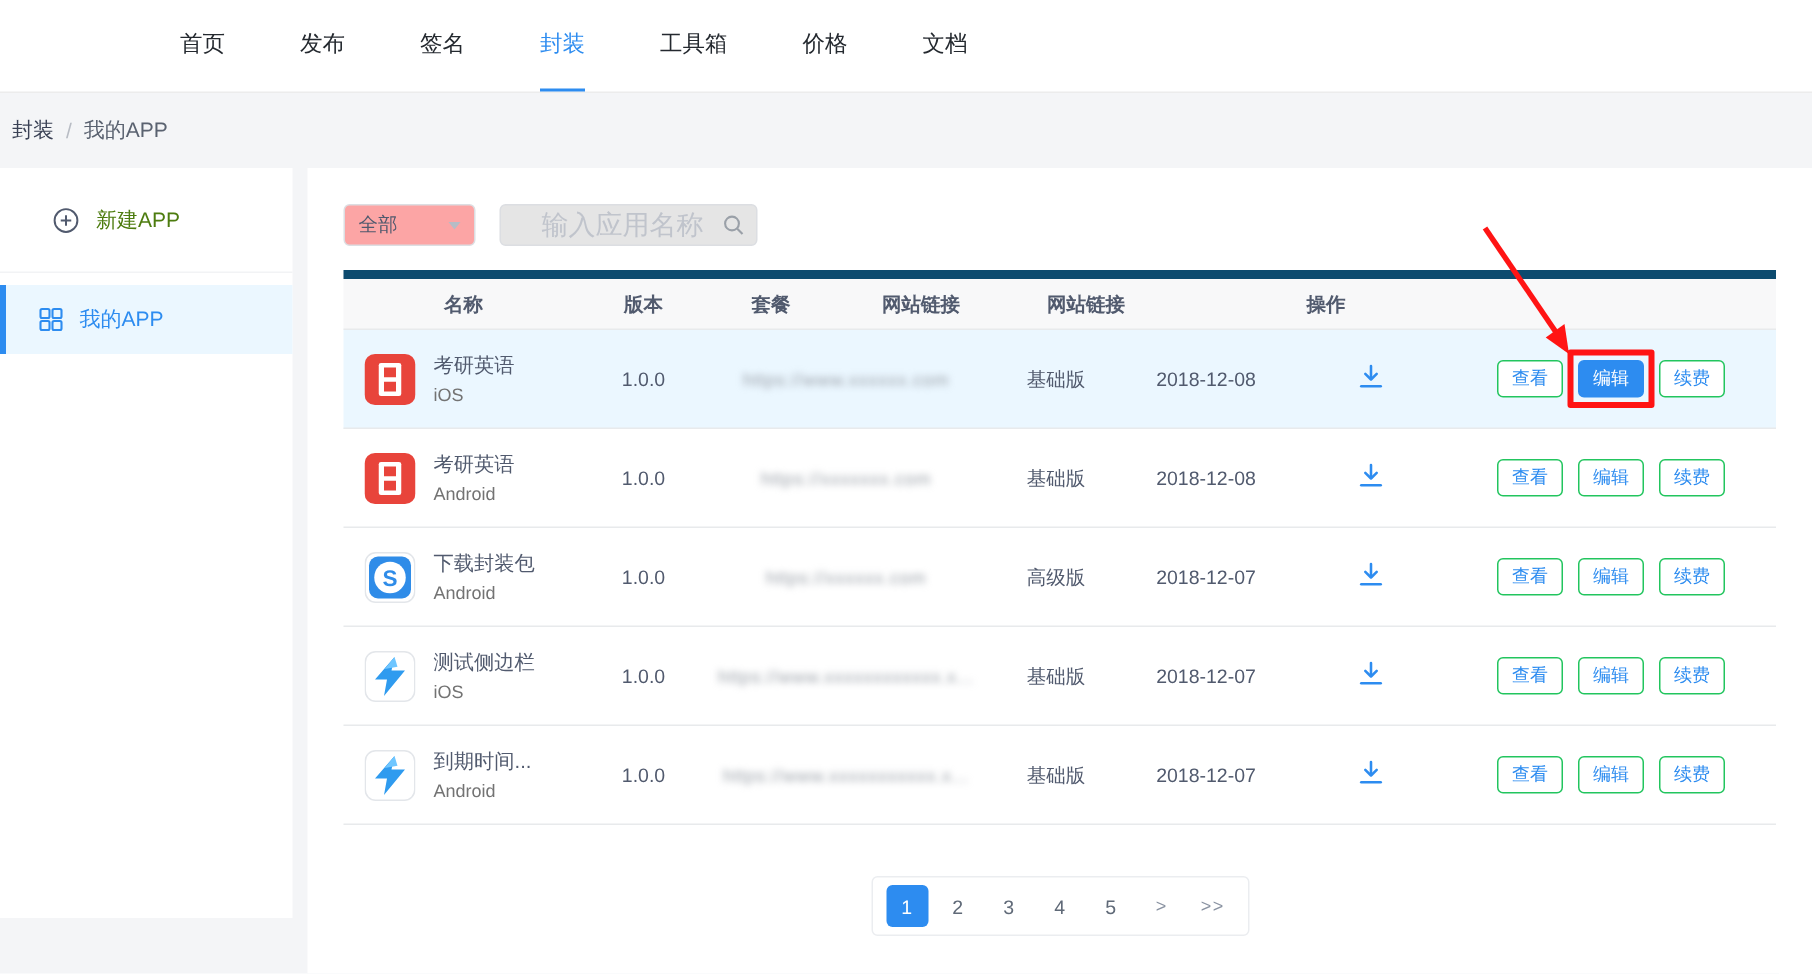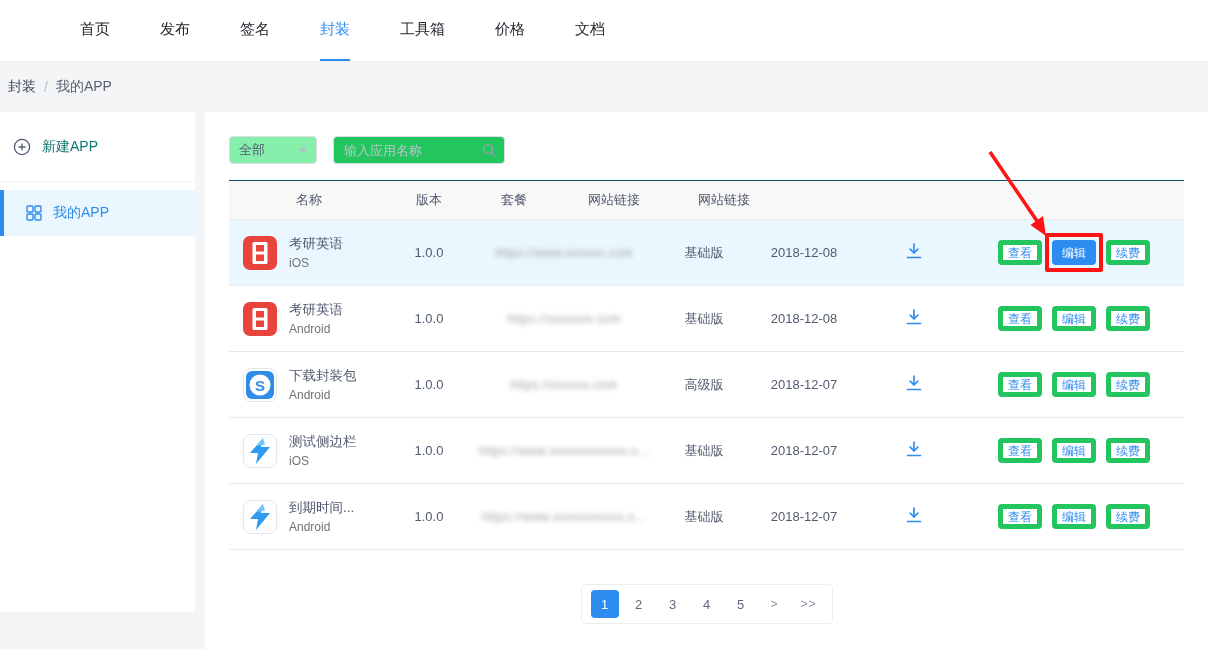--- a/index.html
+++ b/index.html
@@ -1,65 +1,65 @@
 <!DOCTYPE html>
 <html><head>
 <meta charset="utf-8">
 <style>
   *{box-sizing:border-box;margin:0;padding:0}
   html,body{width:1208px;height:649px}
   body{font-family:"Liberation Sans","DejaVu Sans",sans-serif;background:#f4f5f7;position:relative;overflow:hidden;color:#515a6e}
 
   
-  .topnav{position:absolute;top:0;left:0;width:100%;height:62px;background:#fff;border-bottom:1px solid #ececec;display:flex;align-items:stretch;padding-left:80px;gap:50px;z-index:2}
+  .topnav{position:absolute;top:0;left:0;width:100%;height:62px;background:#fff;border-bottom:1px solid #ececec;display:flex;align-items:stretch;padding-left:120px;gap:50px;z-index:2}
   .nav-item{display:flex;align-items:center;font-size:15px;color:#24292f;cursor:pointer;border-bottom:2px solid transparent}
   .nav-item.active{color:#2d8cf0;border-bottom-color:#2d8cf0}
 
   
   .breadcrumb{position:absolute;top:62px;left:0;height:50px;display:flex;align-items:center;padding-left:8px;font-size:14px;gap:8px;color:#3b4256}
   .breadcrumb .sep{color:#b8bcc4}
   .breadcrumb .current{color:#5a6270}
 
   
   .sidebar{position:absolute;left:0;top:112px;width:195px;height:500px;background:#fff}
-  .side-item{height:70px;display:flex;align-items:center;padding-left:13px;gap:11px;font-size:14px;color:#0f766e;cursor:pointer;border-bottom:1px solid #f2f3f5}
+  .side-item{height:70px;display:flex;align-items:center;padding-left:35px;gap:11px;font-size:14px;color:#4d7c0f;cursor:pointer;border-bottom:1px solid #f2f3f5}
   .side-item.active{height:46px;margin-top:8px;border-bottom:none;background:#ebf7ff;color:#2d8cf0;border-left:4px solid #2d8cf0;padding-left:22px}
 
   
   .main{position:absolute;left:205px;top:112px;width:1003px;bottom:0;background:#fff;padding:24px}
   .filter-row{display:flex;align-items:center;gap:16px}
-  .select{width:88px;height:28px;border:1px solid #dcdee2;border-radius:4px;display:flex;align-items:center;justify-content:space-between;padding:0 9px;font-size:13px;color:#515a6e;cursor:pointer;background:#86efac}
+  .select{width:88px;height:28px;border:1px solid #dcdee2;border-radius:4px;display:flex;align-items:center;justify-content:space-between;padding:0 9px;font-size:13px;color:#515a6e;cursor:pointer;background:#fca5a5}
   .caret{width:0;height:0;border-left:4px solid transparent;border-right:4px solid transparent;border-top:5px solid #b6bcc6}
   .search-box{position:relative;width:172px;height:28px}
-  .search-box input{width:100%;height:100%;border:1px solid #dcdee2;border-radius:4px;padding:0 30px 0 10px;font-size:13px;color:#515a6e;outline:none;background:#22c55e}
+  .search-box input{width:100%;height:100%;border:1px solid #dcdee2;border-radius:4px;padding:0 30px 0 27px;font-size:18px;color:#515a6e;outline:none;background:#e5e5e5}
   .search-box input::placeholder{color:#c0c4cc}
   .search-icon{position:absolute;right:8px;top:6px;cursor:pointer}
 
   
   .table{margin-top:16px}
   .tr{display:flex;align-items:center;border-bottom:1px solid #e8eaec}
-  .thead{height:40px;background:#f8f8f9;font-size:13px;font-weight:normal;color:#515a6e;border-top:1px solid #0c4a6e}
+  .thead{height:40px;background:#f8f8f9;font-size:13px;font-weight:bold;color:#515a6e;border-top:6px solid #0c4a6e}
   .row{height:66px;font-size:13px;background:#fff}
   .row.highlight{background:#ebf7ff}
   .td,.th{flex:none;text-align:center}
   .col-name{width:160px}
   .col-version{width:80px}
   .col-url{width:190px}
   .col-plan{width:90px}
   .col-expire{width:110px}
   .col-download{width:110px}
   .col-actions{width:210px}
   .td.col-name{display:flex;align-items:center;gap:12px;padding-left:14px;text-align:left}
   .name-wrap{display:flex;flex-direction:column;gap:3px}
   .app-name{font-size:13.5px;color:#515a6e}
   .app-platform{font-size:12px;color:#737373}
   .blurred{filter:blur(2.5px);color:#9aa0a8;font-size:12px;letter-spacing:.5px;white-space:nowrap}
   .dl-btn{background:none;border:none;cursor:pointer;padding:2px}
   .td.col-actions{display:flex;align-items:center;justify-content:center;gap:10px}
-  .btn{min-width:44px;height:25px;border:5px solid #22c55e;background:#fff;color:#2d8cf0;border-radius:4px;font-size:12px;cursor:pointer;font-family:inherit}
+  .btn{min-width:44px;height:25px;border:1px solid #22c55e;background:#fff;color:#2d8cf0;border-radius:4px;font-size:12px;cursor:pointer;font-family:inherit}
   .btn.solid{background:#2d8cf0;color:#fff;border-color:#2d8cf0}
   .red-frame{display:inline-flex;padding:3px;border:4px solid #ff1414;margin:-7px;border-radius:2px;position:relative;z-index:5}
 
   
   .pagination{margin-top:34px;display:flex;justify-content:center}
   .pag-inner{display:flex;gap:6px;border:1px solid #ebedf0;border-radius:4px;padding:5px 9px;align-items:center;background:#fff}
   .page{min-width:28px;height:28px;border:none;border-radius:4px;background:#fff;display:flex;align-items:center;justify-content:center;font-size:13px;color:#606a78;cursor:pointer;font-family:inherit}
   .page.active{background:#2d8cf0;color:#fff}
   .page.arrow{color:#8a93a2;font-size:12px;letter-spacing:1px}
 
@@ -135,20 +135,21 @@
   </div>
 
   <div class="table">
 
     <div class="tr thead">
       <div class="th col-name">名称</div>
       <div class="th col-version">版本</div>
       <div class="th col-plan">套餐</div>
       <div class="th col-expire">网站链接</div>
       <div class="th col-download">网站链接</div>
+      <div class="th col-actions">操作</div>
     </div>
 
     <div class="tr row highlight">
       <div class="td col-name">
         <svg width="34" height="34" viewBox="0 0 34 34">
           <rect width="34" height="34" rx="7" fill="#e8443b"></rect>
           <rect x="9.5" y="6" width="15" height="22" rx="1.5" fill="#fff"></rect>
           <rect x="13" y="9" width="8" height="6.5" fill="#e8443b"></rect>
           <rect x="13" y="18.5" width="8" height="6.5" fill="#e8443b"></rect>
         </svg>

